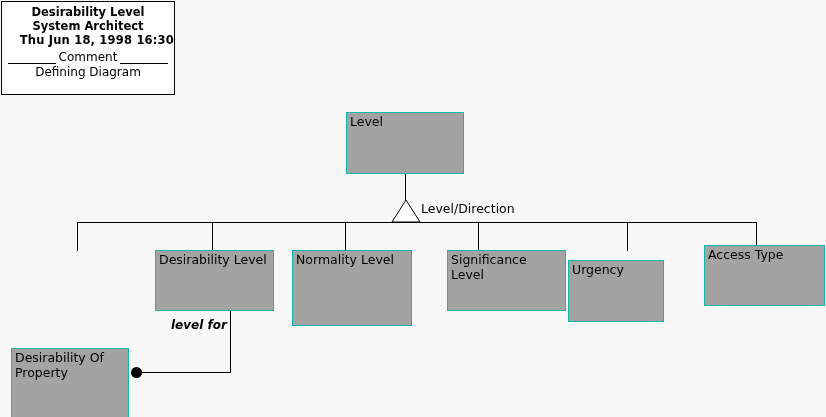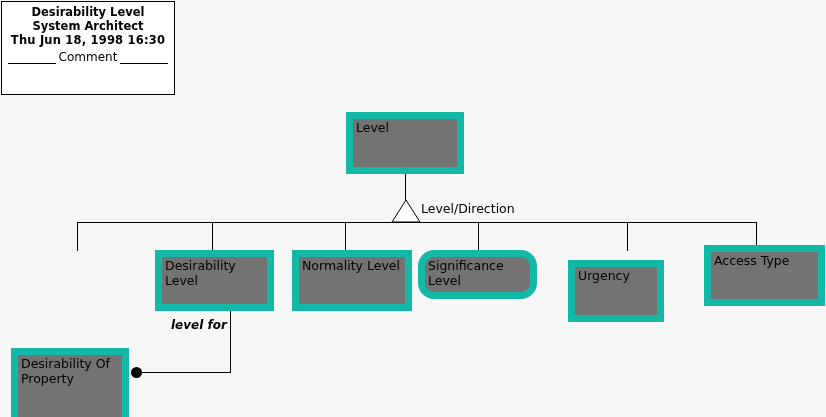--- a/index.html
+++ b/index.html
@@ -40,20 +40,21 @@
   }
   .title-line {
     font-size: 11.5px;
     font-weight: bold;
     line-height: 14px;
     white-space: nowrap;
     letter-spacing: 0px;
   }
   .title-line.date {
     letter-spacing: 0.2px;
+    text-align: right;
   }
   .comment-legend {
     display: flex;
     align-items: flex-end;
     margin-top: 3px;
     padding: 0 6px;
   }
   .comment-rule {
     flex: 1 1 auto;
     height: 1px;
@@ -69,22 +70,22 @@
     text-align: center;
     font-size: 12px;
     line-height: 15px;
     margin-top: 1px;
     white-space: nowrap;
   }
 
   
   .cls {
     position: absolute;
-    border: 7px solid #14b8a6;
-    background: #737373;
+    border: 1px solid #14b8a6;
+    background: #a3a3a3;
     box-sizing: border-box;
   }
   .cls .cls-name {
     position: absolute;
     left: 3px;
     top: 1px;
     right: 2px;
     font-size: 12.5px;
     line-height: 15px;
     white-space: pre-line;
@@ -145,20 +146,21 @@
     <div class="title-lines">
       <div class="title-line">Desirability Level</div>
       <div class="title-line">System Architect</div>
       <div class="title-line date">Thu Jun 18, 1998  16:30</div>
     </div>
     <div class="comment-legend">
       <div class="comment-rule"></div>
       <div class="comment-label">Comment</div>
       <div class="comment-rule"></div>
     </div>
+    <div class="comment-body">Defining Diagram</div>
   </div>
 
   <div class="cls" style="left:346px; top:112px; width:118px; height:62px;">
     <div class="cls-name">Level</div>
   </div>
 
   <div class="ln-v" style="left:405px; top:174px; height:27px;"></div>
 
   <svg class="gen-tri" style="left:391px; top:199px; width:31px; height:25px;" width="31" height="25" viewBox="0 0 31 25">
     <polygon points="15,1 1,23 29,23" fill="#ffffff" stroke="#000000" stroke-width="1"></polygon>
@@ -173,25 +175,25 @@
   <div class="ln-v" style="left:345px; top:222px; height:29px;"></div>
   <div class="ln-v" style="left:478px; top:222px; height:29px;"></div>
   <div class="ln-v" style="left:627px; top:222px; height:29px;"></div>
   <div class="ln-v" style="left:756px; top:222px; height:24px;"></div>
 
 
   <div class="cls" style="left:155px; top:250px; width:119px; height:61px;">
     <div class="cls-name">Desirability Level</div>
   </div>
 
-  <div class="cls" style="left:292px; top:250px; width:120px; height:61px;">
+  <div class="cls" style="left:292px; top:250px; width:120px; height:76px;">
     <div class="cls-name">Normality Level</div>
   </div>
 
-  <div class="cls" style="left:418px; top:250px; width:119px; height:49px;border-radius:16px;">
+  <div class="cls" style="left:447px; top:250px; width:119px; height:61px;">
     <div class="cls-name">Significance Level</div>
   </div>
 
   <div class="cls" style="left:568px; top:250px; width:96px; height:62px;margin-top:10px;">
     <div class="cls-name">Urgency</div>
   </div>
 
   <div class="cls" style="left:704px; top:245px; width:121px; height:61px;">
     <div class="cls-name">Access Type</div>
   </div>

